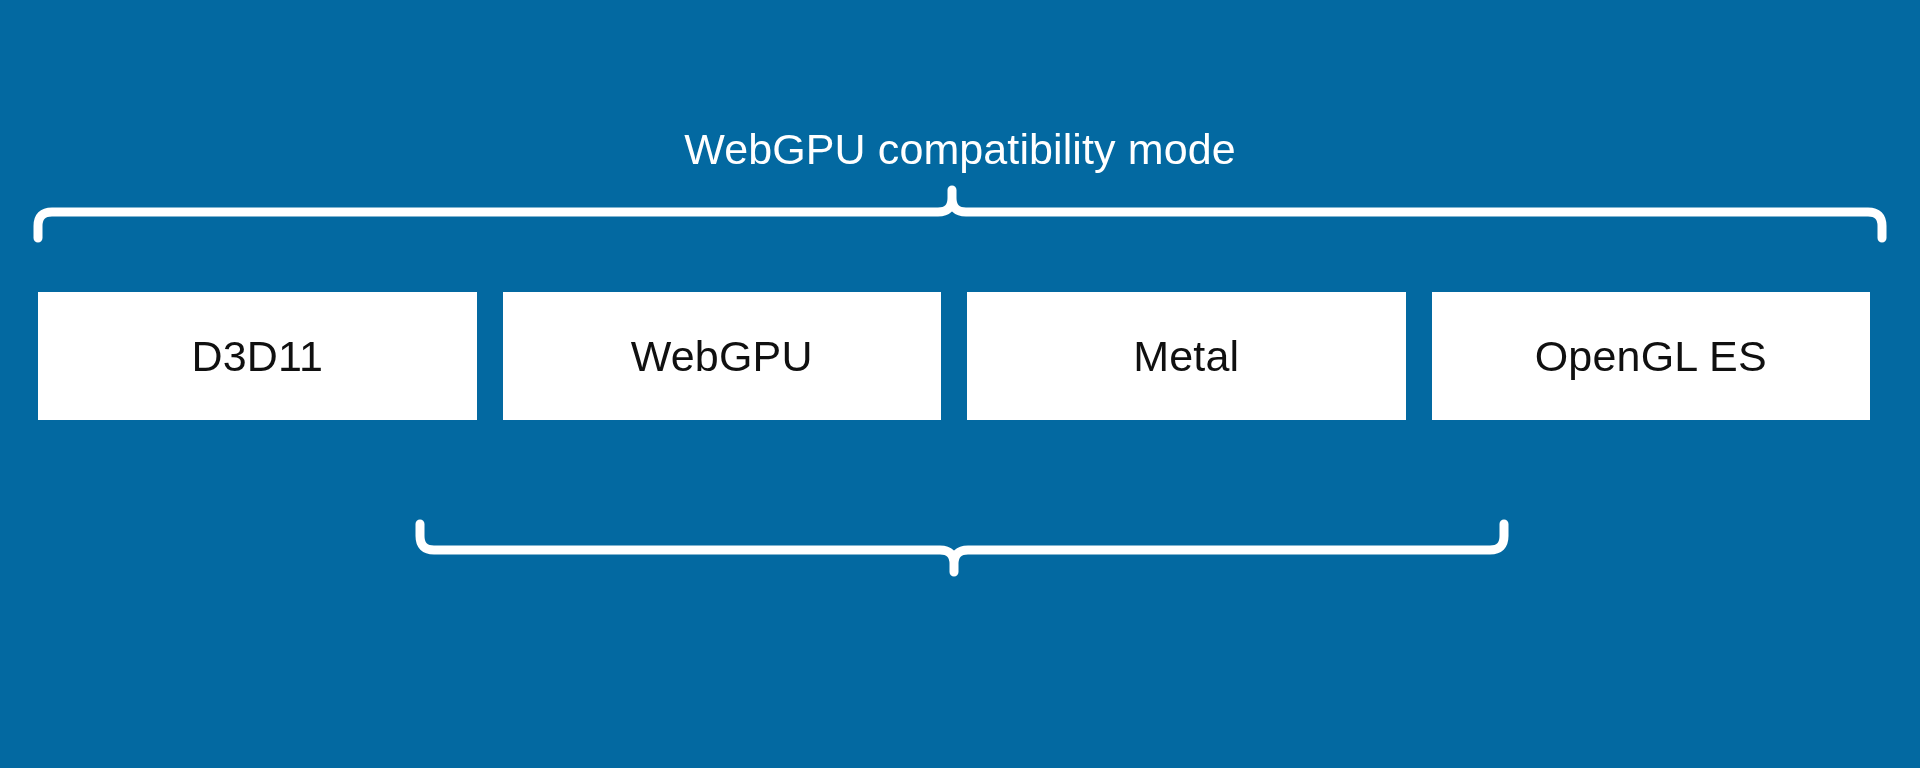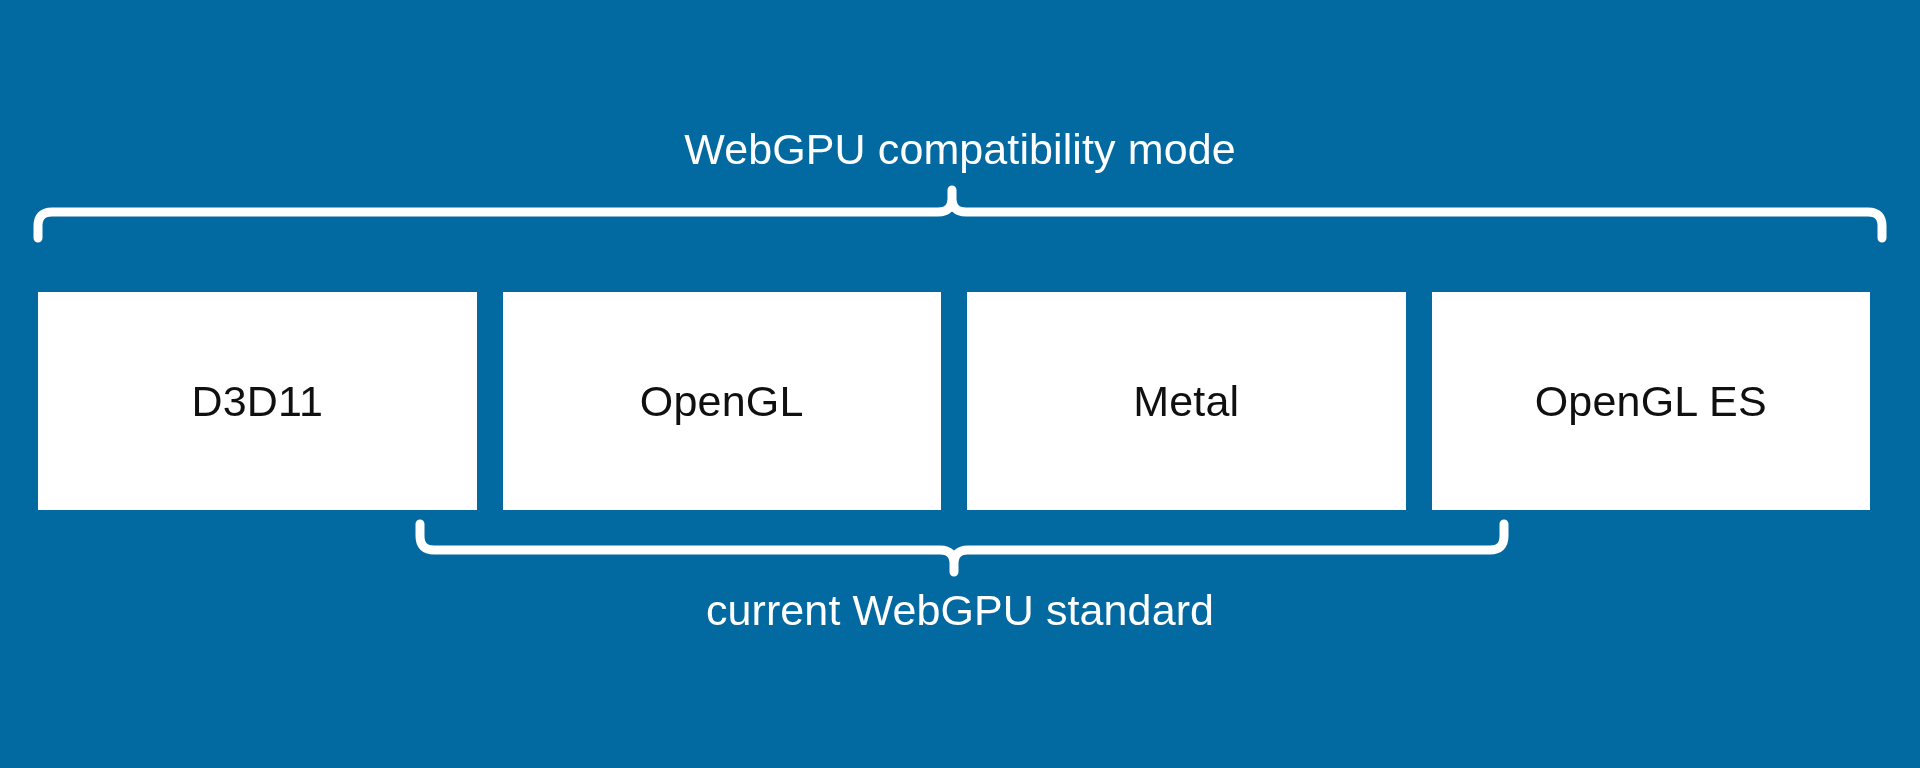--- a/index.html
+++ b/index.html
@@ -52,21 +52,21 @@
     stroke-linecap: round;
     stroke-linejoin: round;
   }
 
   
   #boxes-row {
     position: absolute;
     left: 38px;
     top: 292px;
     width: 1844px;
-    height: 218px;
+    height: 128px;
     display: flex;
     flex-direction: row;
     justify-content: space-between;
     align-items: stretch;
     text-align: right;
   }
   .api-box {
     flex: 1 1 0;
     margin-right: 26px;
     background: #ffffff;
@@ -106,21 +106,21 @@
   </svg>
 
   <div id="boxes-row">
 
     <div class="api-box">
       <span class="api-box-label">D3D11</span>
     </div>
 
 
     <div class="api-box">
-      <span class="api-box-label">OpenGL</span>
+      <span class="api-box-label">WebGPU</span>
     </div>
 
     <div class="api-box">
       <span class="api-box-label">Metal</span>
     </div>
 
     <div class="api-box">
       <span class="api-box-label">OpenGL ES</span>
     </div>
 
@@ -133,15 +133,14 @@
              L 528 32
              Q 542 32 542 46
              L 542 54
              L 542 46
              Q 542 32 556 32
              L 1078 32
              Q 1092 32 1092 18
              L 1092 6"></path>
   </svg>
 
-  <div class="brace-label" id="bottom-label">current WebGPU standard</div>
 
 </div>
 
 </body></html>

